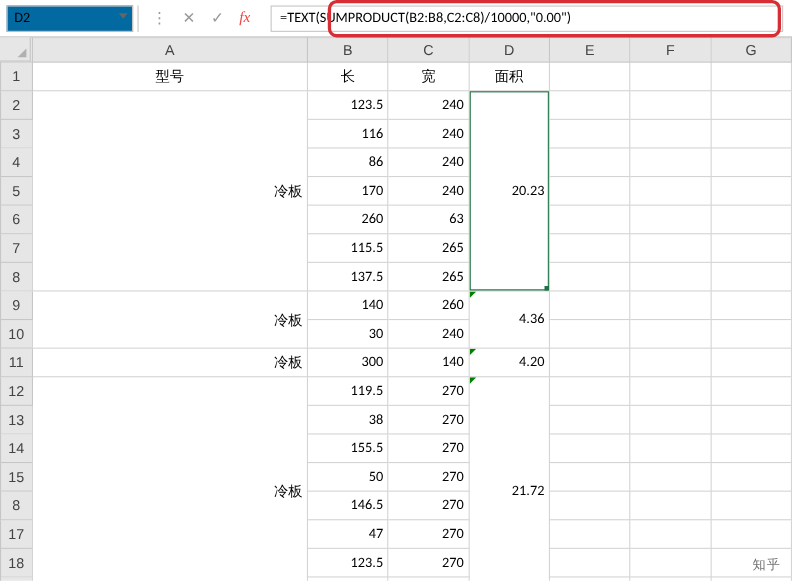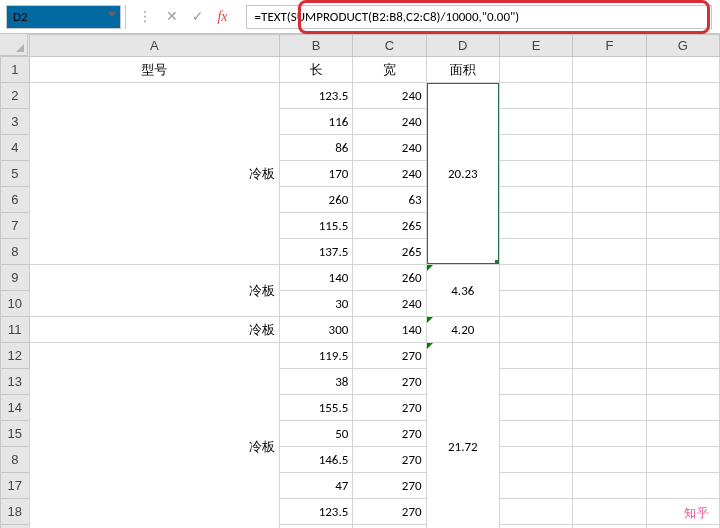--- a/index.html
+++ b/index.html
@@ -136,21 +136,21 @@
   .col-C { width: 72px; }
   .col-D { width: 72px; }
   .col-E { width: 72px; }
   .col-F { width: 72px; }
   .col-G { width: 72px; }
   thead th.sel { background: #cde0c6; color: #2b6a2b; }
   tbody th.sel { background: #cde0c6; color: #2b6a2b; }
   td.num { text-align: right; font-family: Calibri, sans-serif; }
   td.ctr { text-align: center; font-family: "Microsoft YaHei", sans-serif; margin-top: 20px; }
   td.merge-ctr { text-align: right; vertical-align: middle; font-family: "Microsoft YaHei", sans-serif; }
-  td.area { text-align: center; font-family: Calibri, sans-serif; position: relative; margin-left: 17px; }
+  td.area { text-align: right; font-family: Calibri, sans-serif; position: relative; margin-left: 17px; }
   .active-cell-border {
     position: absolute;
     border: 2px solid #217346;
     pointer-events: none;
     z-index: 10;
     background: transparent;
   }
   .fill-handle {
     position: absolute;
     width: 6px; height: 6px;
@@ -162,21 +162,21 @@
     left: 0; top: 0;
     width: 0; height: 0;
     border-top: 6px solid #008000;
     border-right: 6px solid transparent;
   }
   .watermark {
     position: absolute;
     right: 10px;
     bottom: 6px;
     font-family: "Microsoft YaHei", serif;
-    color: #ec4899;
+    color: #737373;
     font-size: 12px;
     letter-spacing: 1px;
     z-index: 30;
   }
 </style>
 </head>
 <body>
 
 <div class="formula-bar">
   <div class="name-box">

